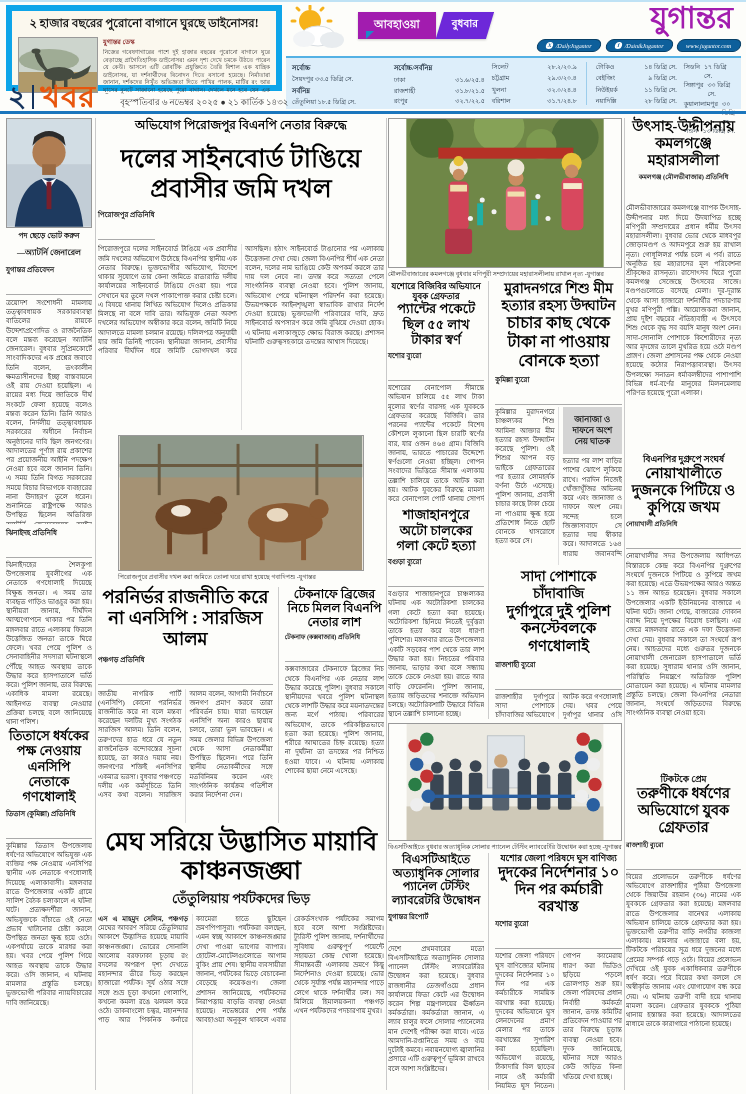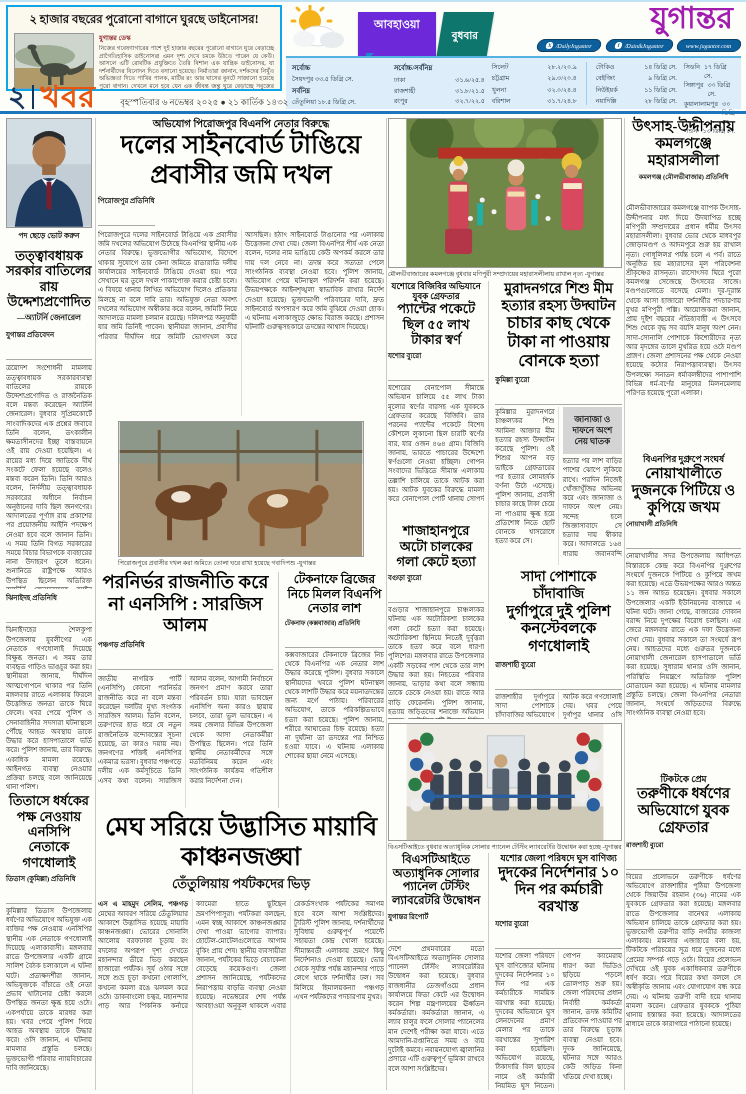--- a/index.html
+++ b/index.html
@@ -2,36 +2,36 @@
 <html><head>
 <meta charset="utf-8">
 <style>
   html,body{margin:0;padding:0;background:#9a9a9a;}
   .page{position:relative;width:746px;height:1094px;margin:0 auto;background:#fdfdfa;
         font-family:"Liberation Serif",serif;color:#111;overflow:hidden;}
   .topline{position:absolute;left:0;top:0;width:746px;height:2px;background:#bfe2f5;}
 
   
   #dino-box{position:absolute;left:6px;top:5px;width:276px;height:86px;background:#fbf8ee;
-            border:2px solid #0ea5e9;padding:3px 6px;box-sizing:border-box;}
+            border:6px solid #0ea5e9;padding:3px 6px;box-sizing:border-box;}
   .dino-head{font-size:11.5px;font-weight:bold;text-align:center;margin:1px 0 3px;}
   .dino-flex{display:flex;gap:5px;}
   .dino-img{width:78px;height:54px;flex:none;border:1px solid #999;}
   .dino-by{font-size:6.5px;font-weight:bold;color:#8a2727;margin-bottom:1px;}
   .dino-body{font-size:5.8px;line-height:1.3;text-align:justify;color:#333;height:45px;overflow:hidden;}
 
   
   #weather{position:absolute;left:286px;top:3px;width:455px;height:106px;}
   .w-head{position:relative;height:51px;}
   .w-icon{position:absolute;left:2px;top:2px;}
   .w-tabwrap{position:absolute;left:72px;top:9px;display:flex;filter:drop-shadow(0 1px 1px rgba(0,0,0,.2));}
-  .w-tab{position:relative;background:#6d28d9;color:#fff;font-size:11px;font-weight:bold;padding:4px 16px;}
+  .w-tab{position:relative;background:#a21caf;color:#fff;font-size:11px;font-weight:bold;padding:4px 16px;}
   .w-tab::after{content:'';position:absolute;left:8px;bottom:-8px;border:8px solid transparent;
                 border-top-color:#1d88c7;border-left-width:0;}
-  .w-day{background:#0f766e;color:#fff;font-size:10.5px;font-weight:bold;padding:16px 16px;
+  .w-day{background:#6d28d9;color:#fff;font-size:10.5px;font-weight:bold;padding:4px 16px;
          clip-path:polygon(14% 0,100% 0,86% 100%,0 100%);}
   .w-brand{position:absolute;right:8px;top:-2px;font-size:30px;font-weight:bold;color:#a21caf;line-height:1.1;}
   .w-social{position:absolute;right:0;top:36px;display:flex;gap:5px;}
   .pill{transform:skewX(-14deg);background:#0d5f9b;color:#fff;font-size:6px;padding:2px 8px;
         border-radius:7px;display:flex;gap:3px;align-items:center;border:1px solid #083f66;}
   .pill .ic{display:inline-block;width:7px;height:7px;border-radius:50%;background:#fff;color:#0d5f9b;
             font-size:5.5px;line-height:7px;text-align:center;font-weight:bold;}
   .w-table{position:absolute;left:0;top:53px;width:455px;height:53px;background:#ddeefa;
            border-top:2px solid #54b1e4;box-sizing:border-box;display:flex;padding:4px 6px;gap:7px;
            font-size:6.3px;color:#1a2a3a;}
@@ -64,21 +64,21 @@
 
   
   #col1{position:absolute;left:6px;top:118px;width:86px;height:972px;display:flex;flex-direction:column;}
   #col1 .hl{font-size:13px;margin-top:4px;}
   #col1 .cap-p{font-size:7.5px;font-weight:bold;text-align:center;margin:2px 0;}
   #b-attorney{height:226px;margin-top:1px;}
   #b-shail{height:164px;}
   #b-titas{flex:1;}
 
   #colmain{position:absolute;left:98px;top:118px;width:286px;height:972px;}
-  .kick-main{font-size:10px;margin-bottom:0;}
+  .kick-main{font-size:12px;margin-bottom:12px;}
   .h1-main{font-size:25px;}
   #b-sign{height:186px;margin-top:2px;}
   .cattle-wrap{width:246px;margin:5px auto 0;}
   .subrow{display:flex;margin-top:6px;height:236px;}
   .sub-l{width:178px;padding-right:5px;display:flex;flex-direction:column;}
   .sub-l .hl{font-size:18px;}
   .sub-r{width:108px;border-left:1px solid #ccc;padding-left:6px;box-sizing:border-box;
          display:flex;flex-direction:column;}
   .sub-r .hl{font-size:12px;}
   #b-sarjis{flex:1;margin-top:2px;}
@@ -93,21 +93,21 @@
   .r1{display:flex;height:438px;margin-top:3px;}
   .r1l{width:98px;padding-right:4px;display:flex;flex-direction:column;}
   .r1l .kick{font-size:8.5px;}
   .r1l .hl{font-size:13px;}
   .r1r{width:136px;border-left:1px solid #ccc;padding-left:6px;box-sizing:border-box;
        display:flex;flex-direction:column;}
   .r1r .kick{font-size:14px;}
   .hl-murad{font-size:16px;}
   .hl-durga{font-size:15px;}
   #b-gold{height:118px;}
-  .hl-shaja{font-size:12.5px;margin-top:22px;}
+  .hl-shaja{font-size:12.5px;margin-top:6px;}
   #b-shaja{flex:1;}
   #b-murad{height:158px;}
   #b-durga{flex:1;}
   .graybox{background:#d4d4d4;padding:7px 4px;text-align:center;font-weight:bold;font-size:8.5px;
            line-height:1.3;margin:2px 0;break-inside:avoid;-webkit-column-break-inside:avoid;}
   .r2{display:flex;flex:1;margin-top:3px;}
   .r2l{width:98px;padding-right:4px;display:flex;flex-direction:column;}
   .r2l .hl{font-size:11.5px;}
   .r2r{width:136px;border-left:1px solid #ccc;padding-left:6px;box-sizing:border-box;
        display:flex;flex-direction:column;}
@@ -288,21 +288,20 @@
       <rect width="86" height="110" fill="#c2cdd6"></rect>
       <rect width="86" height="46" fill="#d2dde4"></rect>
       <circle cx="43" cy="34" r="17" fill="#b07d52"></circle>
       <path d="M26 27 q17 -19 34 0 l-2 -9 q-15 -12 -30 0 Z" fill="#2b2b2b"></path>
       <rect x="36" y="46" width="14" height="11" fill="#9a6a42"></rect>
       <path d="M8 110 C12 72 28 60 43 60 C58 60 74 72 78 110 Z" fill="#1e3a5f"></path>
       <path d="M35 60 L43 72 L51 60 L43 64 Z" fill="#fff"></path>
       <rect x="40.5" y="64" width="5" height="28" fill="#7a1f2b"></rect>
     </svg>
     <div class="cap-p">পদ ছেড়ে ভোট করুন</div>
-    <div class="hl">তত্ত্বাবধায়ক সরকার বাতিলের রায় উদ্দেশ্যপ্রণোদিত</div>
     <div class="attrib">—অ্যাটর্নি জেনারেল</div>
     <span class="by">যুগান্তর প্রতিবেদন</span>
     <div class="bt" id="b-attorney">ত্রয়োদশ সংশোধনী মামলায় তত্ত্বাবধায়ক সরকারব্যবস্থা বাতিলের রায়কে উদ্দেশ্যপ্রণোদিত ও রাজনৈতিক বলে মন্তব্য করেছেন অ্যাটর্নি জেনারেল। বুধবার সুপ্রিমকোর্টে সাংবাদিকদের এক প্রশ্নের জবাবে তিনি বলেন, তৎকালীন ক্ষমতাসীনদের ইচ্ছা বাস্তবায়নে ওই রায় দেওয়া হয়েছিল। এ রায়ের মধ্য দিয়ে জাতিকে দীর্ঘ সংকটে ফেলা হয়েছে বলেও মন্তব্য করেন তিনি। তিনি আরও বলেন, নির্দলীয় তত্ত্বাবধায়ক সরকারের অধীনে নির্বাচন অনুষ্ঠানের দাবি ছিল জনগণের। আদালতের পূর্ণাঙ্গ রায় প্রকাশের পর প্রয়োজনীয় আইনি পদক্ষেপ নেওয়া হবে বলে জানান তিনি। এ সময় তিনি বিগত সরকারের সময়ে বিচার বিভাগকে ব্যবহারের নানা উদাহরণ তুলে ধরেন। শুনানিতে রাষ্ট্রপক্ষে আরও উপস্থিত ছিলেন অতিরিক্ত অ্যাটর্নি জেনারেলসহ আইন কর্মকর্তারা। পর্যবেক্ষকরা বলছেন, এ রায়ের প্রভাব আগামী নির্বাচনি রাজনীতিতেও পড়বে।</div>
     <span class="by">ঝিনাইদহ প্রতিনিধি</span>
     <div class="bt" id="b-shail">ঝিনাইদহের শৈলকুপা উপজেলায় যুবলীগের এক নেতাকে গণধোলাই দিয়েছে বিক্ষুব্ধ জনতা। এ সময় তার ব্যবহৃত গাড়িও ভাঙচুর করা হয়। স্থানীয়রা জানায়, দীর্ঘদিন আত্মগোপনে থাকার পর তিনি মঙ্গলবার রাতে এলাকায় ফিরলে উত্তেজিত জনতা তাকে ঘিরে ফেলে। খবর পেয়ে পুলিশ ও সেনাবাহিনীর সদস্যরা ঘটনাস্থলে পৌঁছে আহত অবস্থায় তাকে উদ্ধার করে হাসপাতালে ভর্তি করে। পুলিশ জানায়, তার বিরুদ্ধে একাধিক মামলা রয়েছে। আইনগত ব্যবস্থা নেওয়ার প্রক্রিয়া চলছে বলে জানিয়েছে থানা পুলিশ।</div>
     <div class="hl">তিতাসে ধর্ষকের পক্ষ নেওয়ায় এনসিপি নেতাকে গণধোলাই</div>
     <span class="by">তিতাস (কুমিল্লা) প্রতিনিধি</span>
     <div class="bt" id="b-titas">কুমিল্লার তিতাস উপজেলায় ধর্ষণের অভিযোগে অভিযুক্ত এক ব্যক্তির পক্ষ নেওয়ায় এনসিপির স্থানীয় এক নেতাকে গণধোলাই দিয়েছে এলাকাবাসী। মঙ্গলবার রাতে উপজেলার একটি গ্রামে সালিশ বৈঠক চলাকালে এ ঘটনা ঘটে। প্রত্যক্ষদর্শীরা জানান, অভিযুক্তকে বাঁচাতে ওই নেতা প্রভাব খাটানোর চেষ্টা করলে উপস্থিত জনতা ক্ষুব্ধ হয়ে ওঠে। একপর্যায়ে তাকে মারধর করা হয়। খবর পেয়ে পুলিশ গিয়ে আহত অবস্থায় তাকে উদ্ধার করে। ওসি জানান, এ ঘটনায় মামলার প্রস্তুতি চলছে। ভুক্তভোগী পরিবার ন্যায়বিচারের দাবি জানিয়েছে।</div>
   </div>
 

